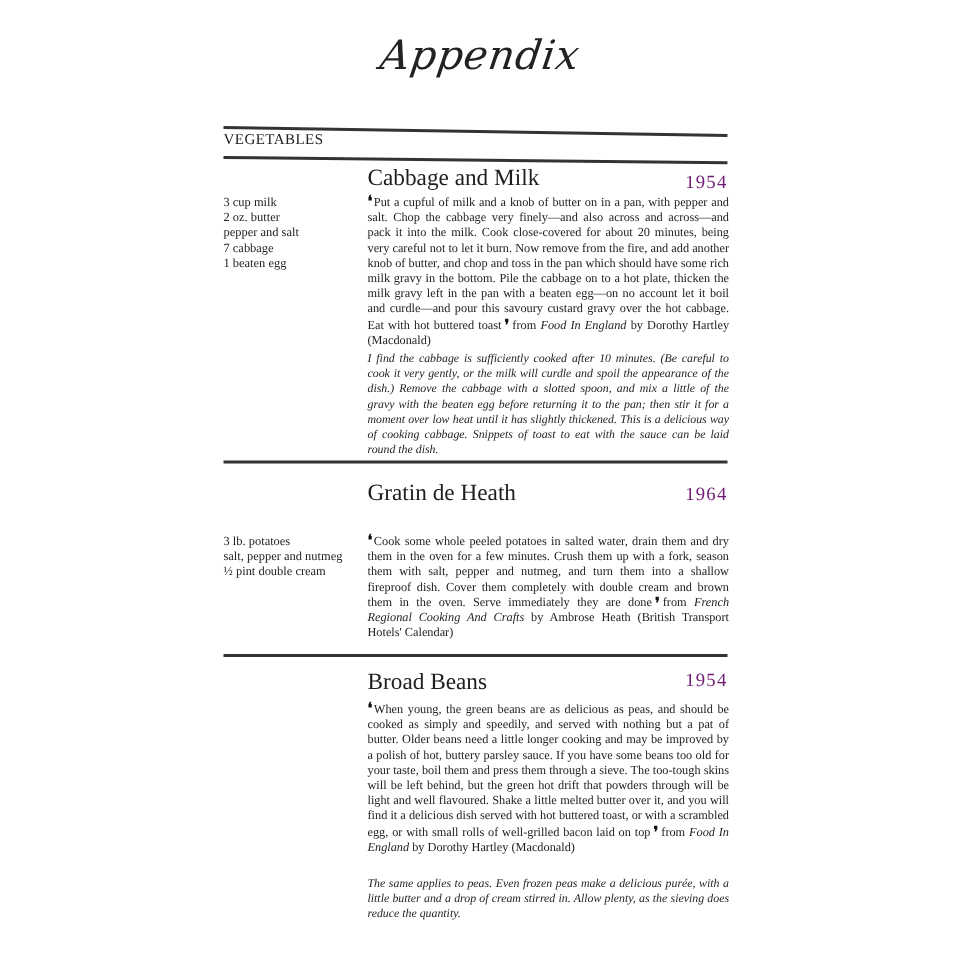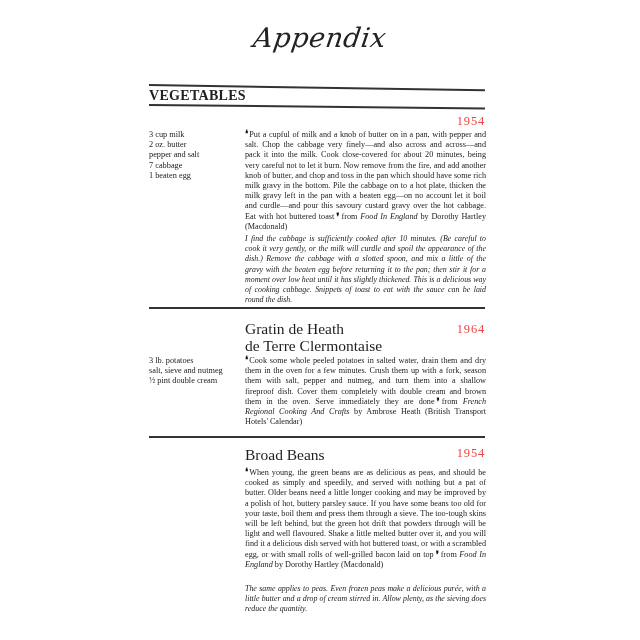--- a/index.html
+++ b/index.html
@@ -38,43 +38,43 @@
       width: 336px;
       height: 1.5px;
       background: #333;
     }
     .rule.r1 { top: 84px; transform: rotate(0.9deg); transform-origin: left center; }
     .rule.r2 { top: 104px; transform: rotate(0.6deg); transform-origin: left center; }
     .section-label {
       position: absolute;
       left: 149px;
       top: 88px;
-      font-size: 14px;
-      font-weight: bold;
+      font-size: 10px;
+      font-weight: normal;
       letter-spacing: 0.3px;
       color: #222;
     }
     .recipe {
       position: absolute;
       left: 149px;
       width: 336px;
     }
     .recipe-title {
       position: absolute;
       left: 96px;
       font-size: 15.5px;
       color: #1e1e1e;
       line-height: 17px;
     }
     .recipe-year {
       position: absolute;
       right: 0;
       font-size: 12.5px;
       letter-spacing: 0.8px;
-      color: #ef4444;
+      color: #701a75;
     }
     .ingredients {
       position: absolute;
       left: 0;
       margin: 0;
       padding: 0;
       list-style: none;
       font-size: 8.3px;
       line-height: 10.2px;
       color: #222;
@@ -121,20 +121,21 @@
 
 <div class="page">
 
   <div class="page-title">Appendix</div>
 
   <div class="rule r1"></div>
   <div class="section-label">VEGETABLES</div>
   <div class="rule r2"></div>
 
   <div class="recipe" style="top:106px;height:200px;">
+    <div class="recipe-title" style="top:4px;">Cabbage and Milk</div>
     <div class="recipe-year" style="top:8px;">1954</div>
 
     <ul class="ingredients" style="top:24px;">
       <li>3 cup milk</li>
       <li>2 oz. butter</li>
       <li>pepper and salt</li>
       <li>7 cabbage</li>
       <li>1 beaten egg</li>
     </ul>
 
@@ -145,27 +146,26 @@
     </div>
 
     <div class="note" style="top:128px;">I find the cabbage is sufficiently cooked after 10 minutes. (Be careful to cook it very gently, or the milk will curdle and spoil the appearance of the dish.) Remove the cabbage with a slotted spoon, and mix a little of the gravy with the beaten egg before returning it to the pan; then stir it for a moment over low heat until it has slightly thickened. This is a delicious way of cooking cabbage. Snippets of toast to eat with the sauce can be laid round the dish.</div>
   </div>
 
   <div class="divider" style="top:307px;"></div>
 
   <div class="recipe" style="top:318px;height:110px;">
     <div class="recipe-title" style="top:2px;">
       <span>Gratin de Heath</span><br>
-      <span>de Terre Clermontaise</span>
     </div>
     <div class="recipe-year" style="top:4px;">1964</div>
 
     <ul class="ingredients" style="top:38px;">
       <li>3 lb. potatoes</li>
-      <li>salt, sieve and nutmeg</li>
+      <li>salt, pepper and nutmeg</li>
       <li>½ pint double cream</li>
     </ul>
 
     <div class="method" style="top:38px;">
       <span class="quote-open">❛</span><span>Cook some whole peeled potatoes in salted water, drain them and dry them in the oven for a few minutes. Crush them up with a fork, season them with salt, pepper and nutmeg, and turn them into a shallow fireproof dish. Cover them completely with double cream and brown them in the oven. Serve immediately they are done</span><span class="quote-close">❜</span><span>from</span>
       <span class="src-book">French Regional Cooking And Crafts</span>
       <span>by Ambrose Heath (British Transport Hotels' Calendar)</span>
     </div>
   </div>
 

